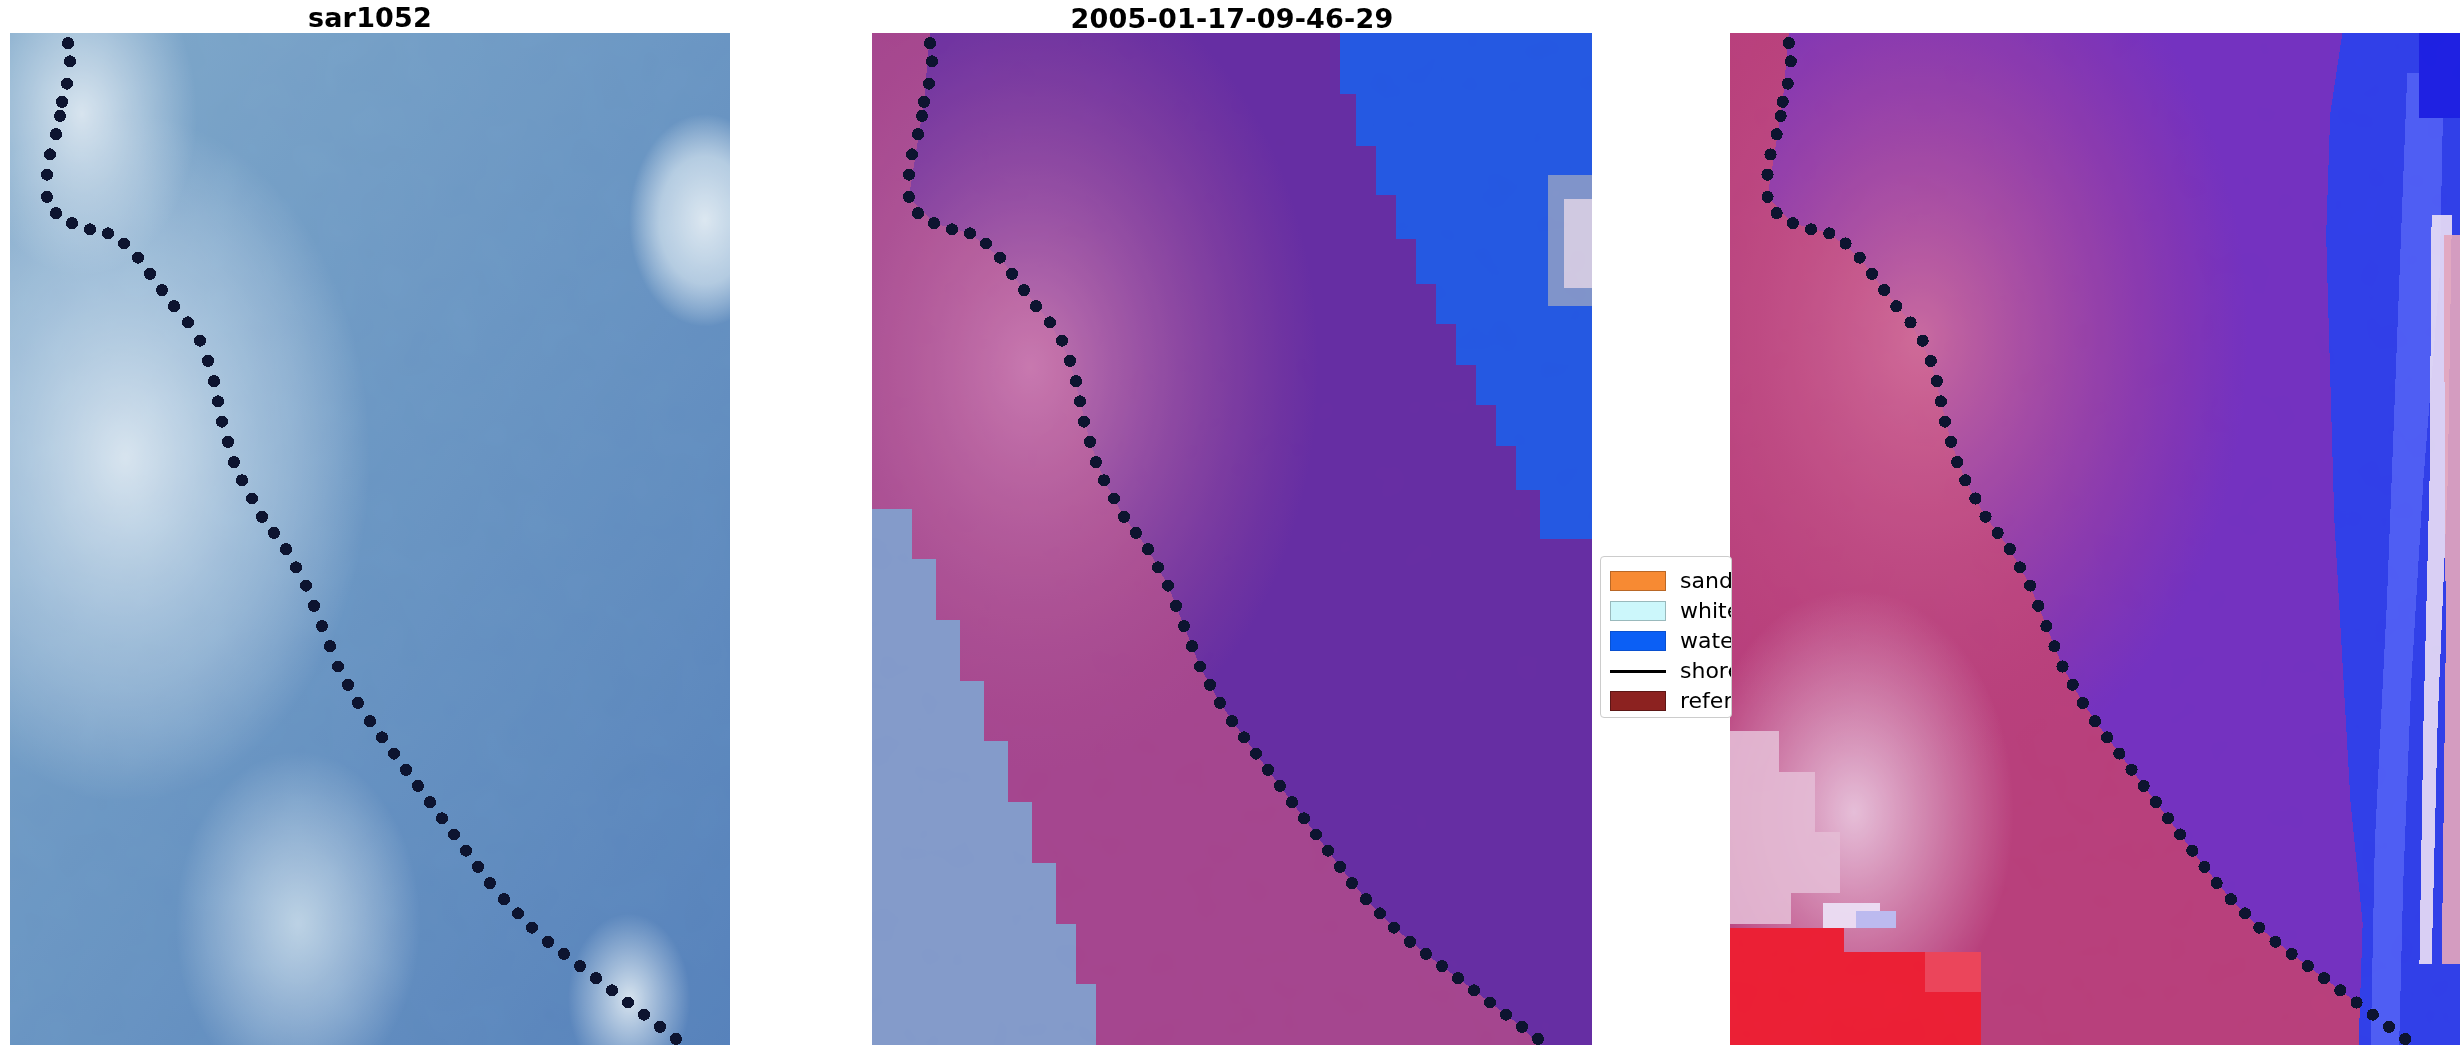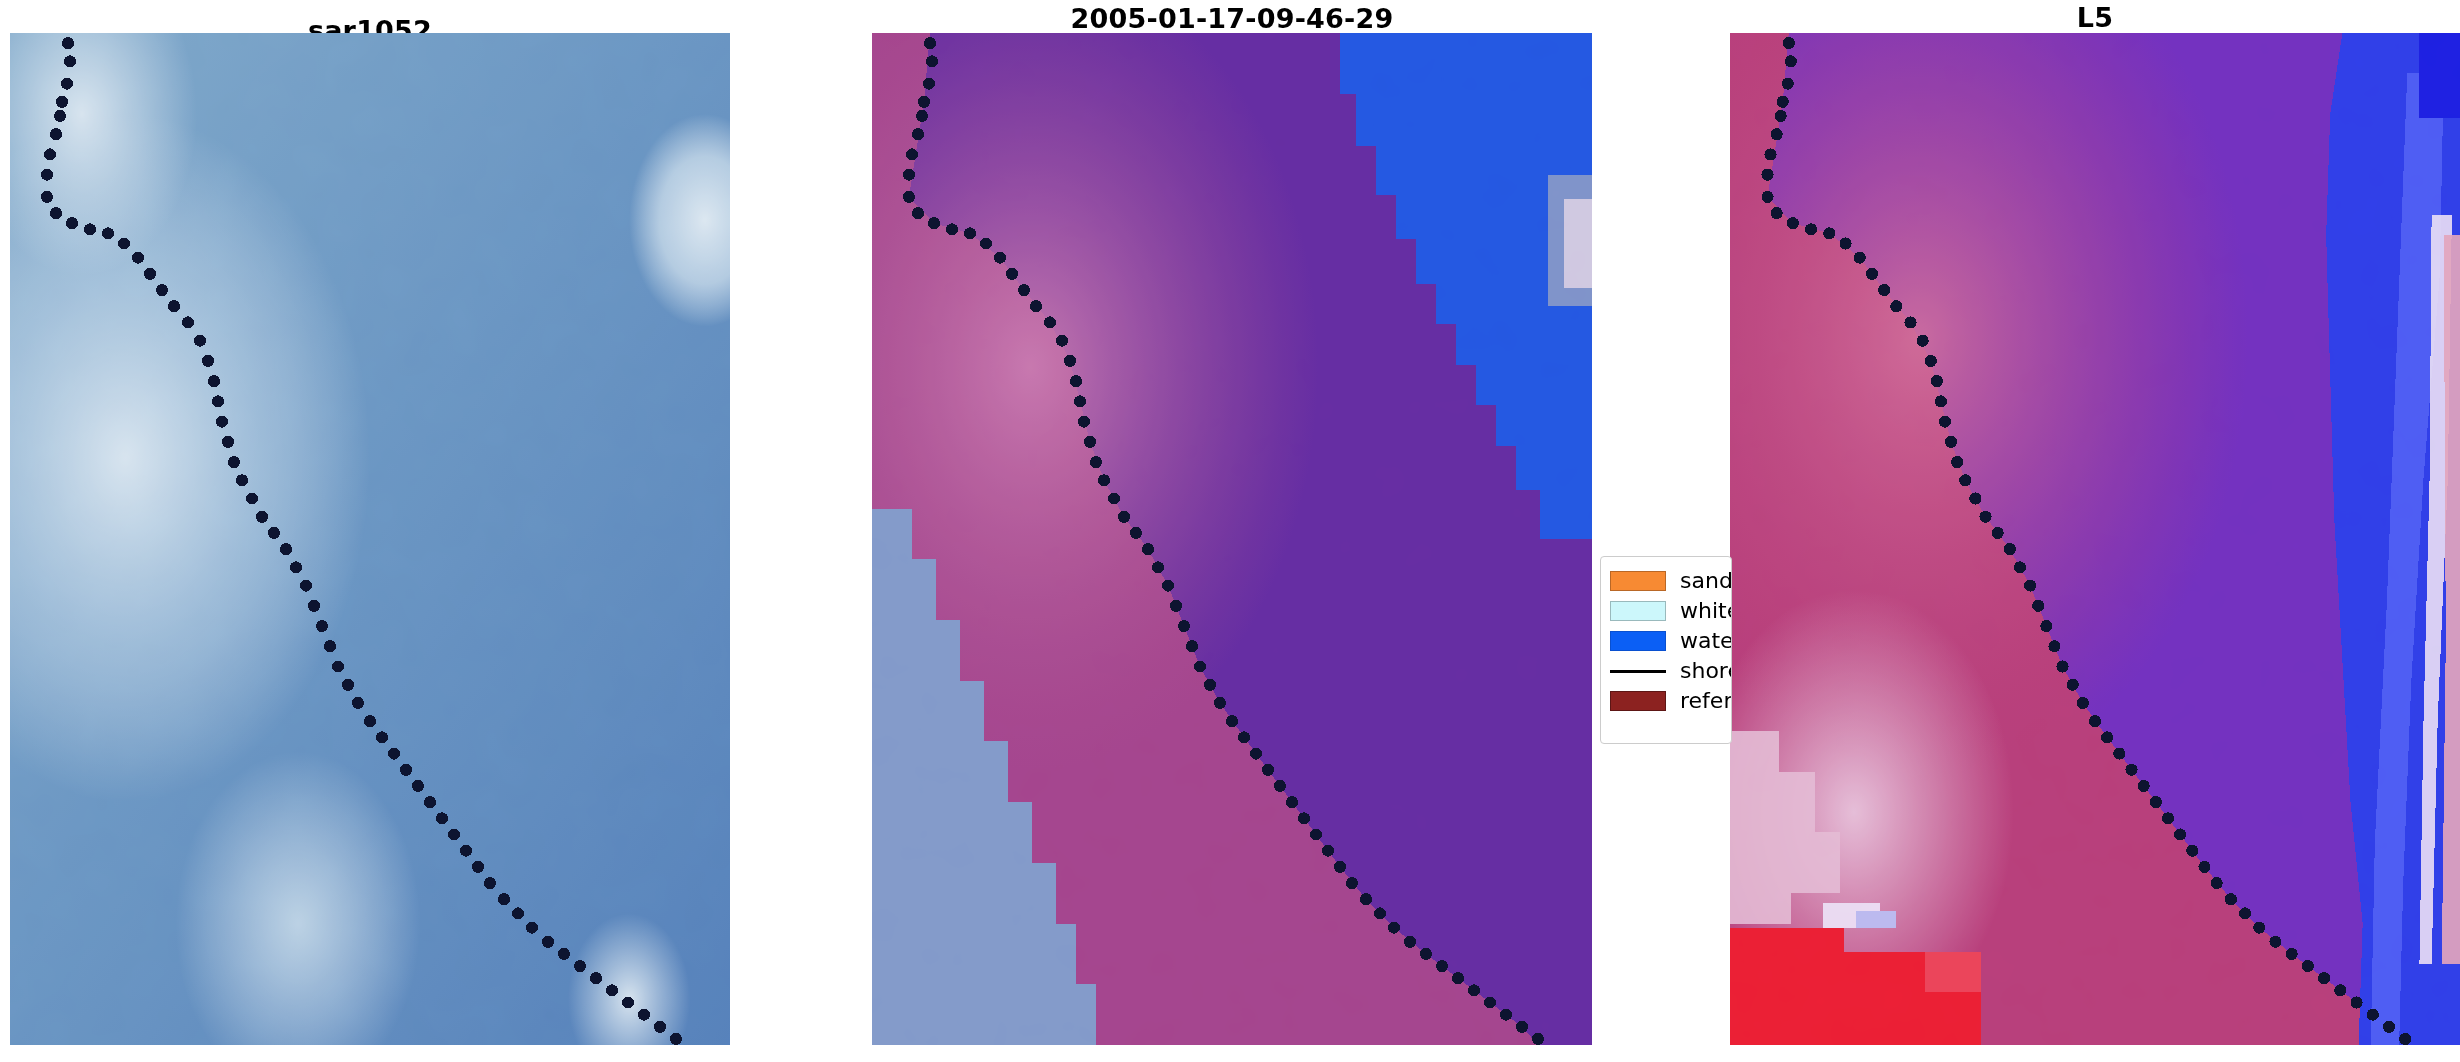--- a/index.html
+++ b/index.html
@@ -43,21 +43,21 @@
   }
   .legend-label{
     font-size:22px;color:#000000;white-space:nowrap;line-height:1;
   }
 </style>
 </head>
 <body>
 
 <div class="figure">
 
-  <div class="panel-title" style="left:10px;top:15px;width:720px;">sar1052</div>
+  <div class="panel-title" style="left:10px;top:2px;width:720px;">sar1052</div>
   <div class="panel" style="left:10px;top:33px;width:720px;height:1012px;">
     <div class="raster">
       <svg viewBox="0 0 36 50" preserveAspectRatio="none" shape-rendering="crispEdges">
         <defs>
           <linearGradient id="sarBase" x1="0" y1="0" x2="1" y2="1">
             <stop offset="0%" stop-color="#7ca6c8"></stop>
             <stop offset="45%" stop-color="#5e8cbe"></stop>
             <stop offset="100%" stop-color="#3f6db2"></stop>
           </linearGradient>
           <radialGradient id="sarBright1" cx="0.16" cy="0.42" r="0.34">
@@ -268,21 +268,20 @@
             <circle cx="30.1" cy="47.3" r="0.30"></circle>
           <circle cx="30.9" cy="47.9" r="0.30"></circle>
             <circle cx="31.7" cy="48.5" r="0.30"></circle>
           <circle cx="32.5" cy="49.1" r="0.30"></circle>
             <circle cx="33.3" cy="49.7" r="0.30"></circle>
         </g>
       </svg>
     </div>
   </div>
 
-  <div class="panel-title" style="left:1730px;top:2px;width:730px;">L5</div>
   <div class="panel" style="left:1730px;top:33px;width:730px;height:1012px;">
     <div class="raster">
       <svg viewBox="0 0 36 50" preserveAspectRatio="none" shape-rendering="crispEdges">
         <defs>
           <radialGradient id="l5Pink" cx="0.26" cy="0.30" r="0.45">
             <stop offset="0%" stop-color="#e07a95" stop-opacity=".9"></stop>
             <stop offset="100%" stop-color="#c2406e" stop-opacity="0"></stop>
           </radialGradient>
           <radialGradient id="l5Pale" cx="0.17" cy="0.77" r="0.22">
             <stop offset="0%" stop-color="#fbdfe2" stop-opacity=".95"></stop>
@@ -391,21 +390,21 @@
             <circle cx="30.1" cy="47.3" r="0.30"></circle>
           <circle cx="30.9" cy="47.9" r="0.30"></circle>
             <circle cx="31.7" cy="48.5" r="0.30"></circle>
           <circle cx="32.5" cy="49.1" r="0.30"></circle>
             <circle cx="33.3" cy="49.7" r="0.30"></circle>
         </g>
       </svg>
     </div>
   </div>
 
-  <div class="legend" style="left:1600px;top:556px;width:132px;height:188px;">
+  <div class="legend" style="left:1600px;top:556px;width:132px;height:162px;">
     <div class="legend-row">
       <span class="swatch patch" style="background:#F78A33;"></span>
       <span class="legend-label">sand</span>
     </div>
     <div class="legend-row">
       <span class="swatch patch" style="background:#CCF7FB;"></span>
       <span class="legend-label">whitew</span>
     </div>
     <div class="legend-row">
       <span class="swatch patch" style="background:#0B5FF5;border-color:rgba(0,0,0,.15);"></span>

